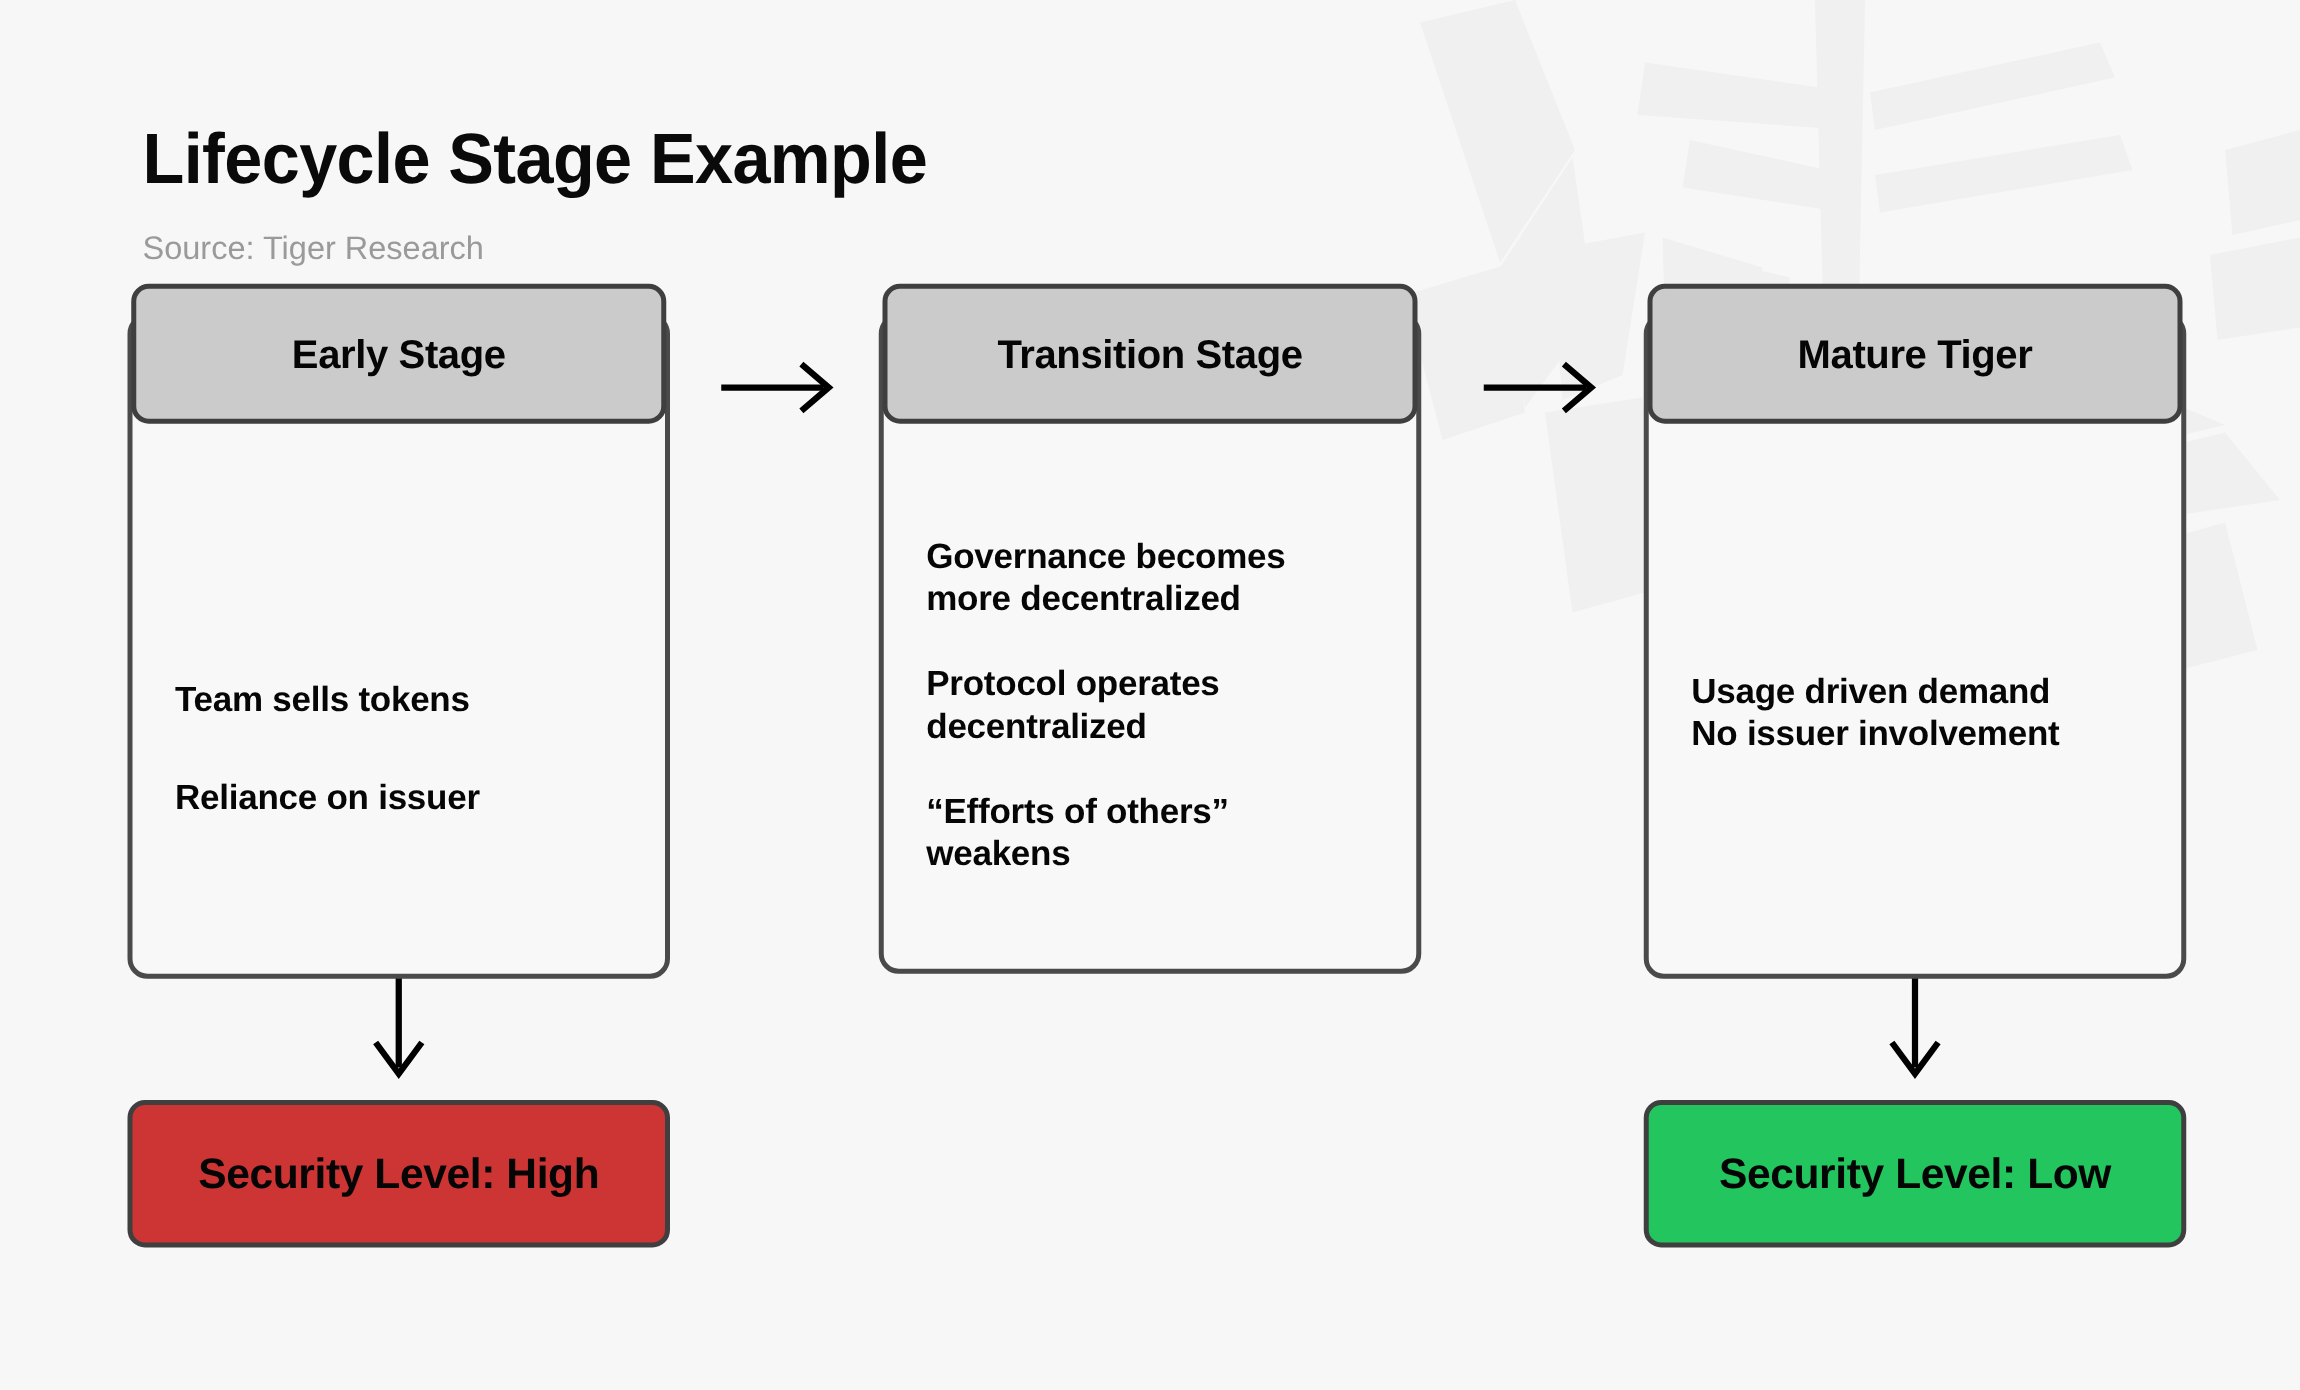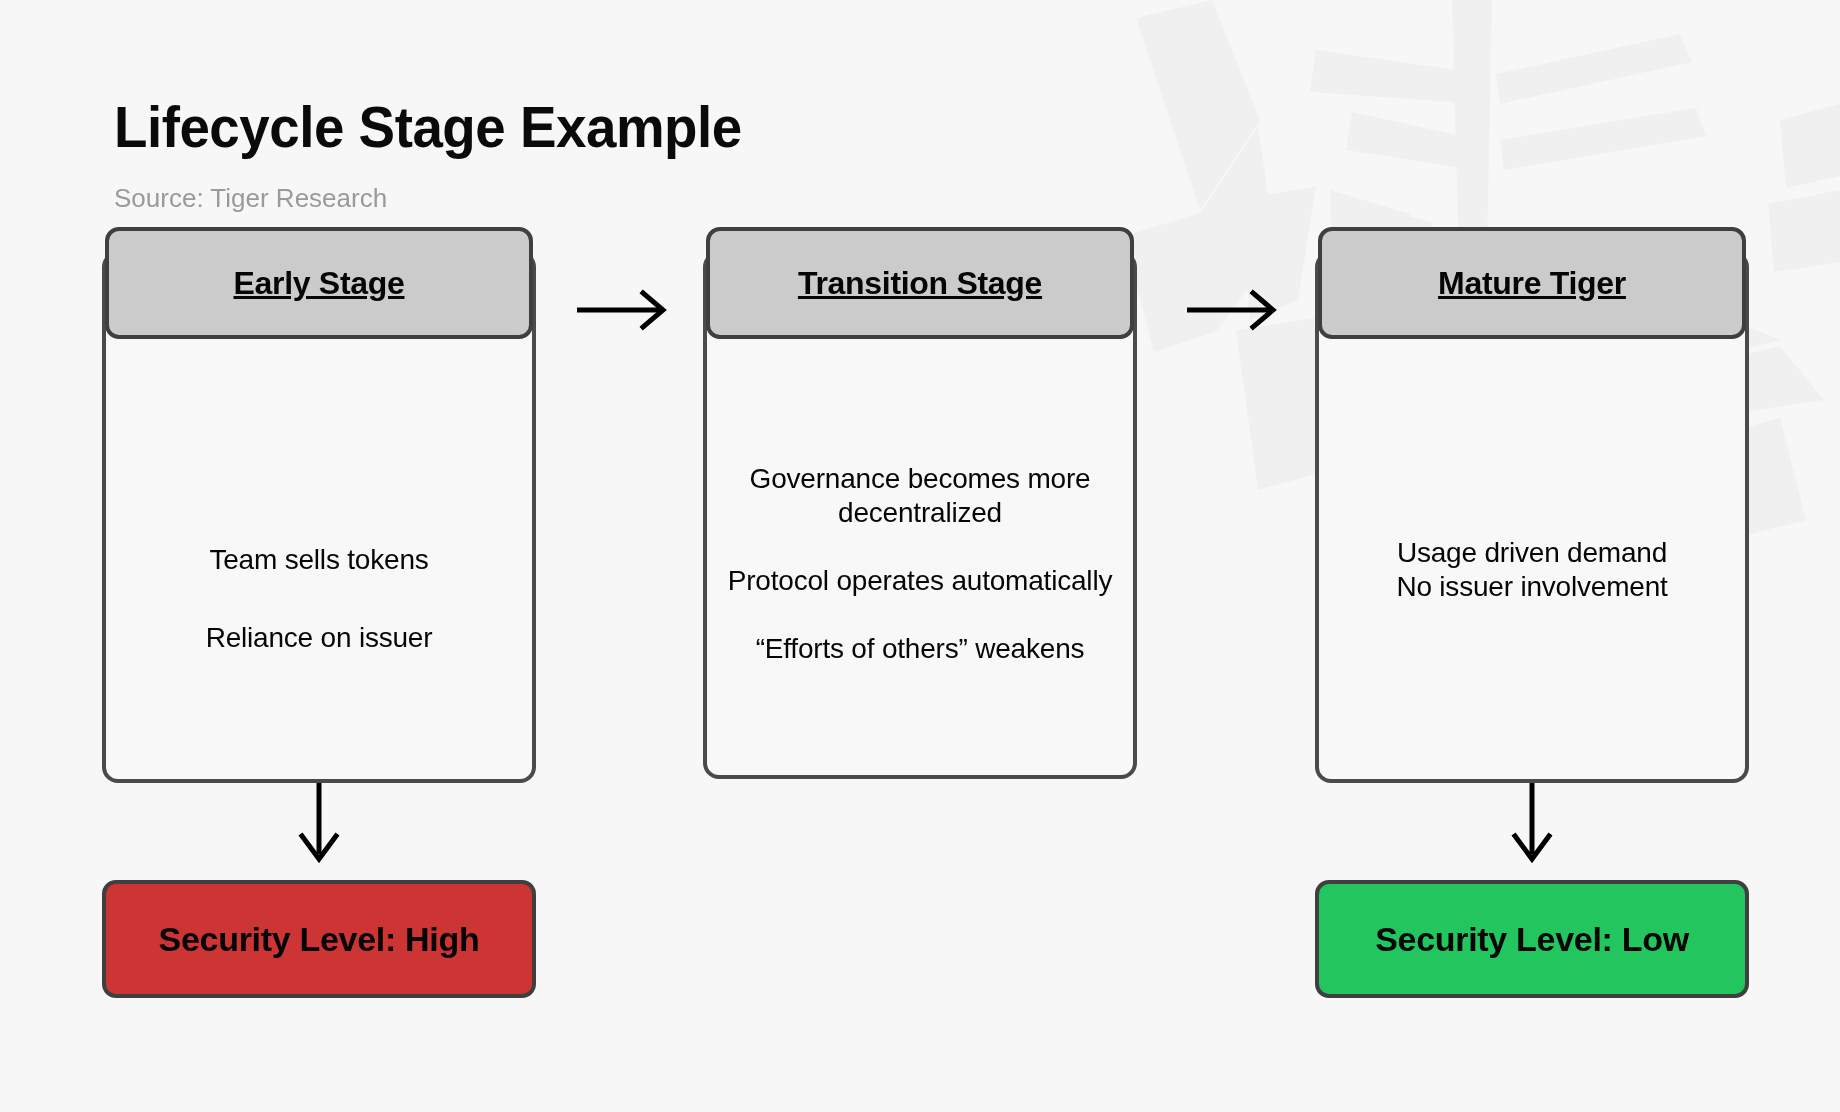--- a/index.html
+++ b/index.html
@@ -84,42 +84,40 @@
     display: flex;
     align-items: center;
     justify-content: center;
   }
   .card-header-label {
     font-size: 32px;
     font-weight: bold;
     color: #050505;
     letter-spacing: -0.3px;
     white-space: nowrap;
-    text-decoration: underline;
   }
   .card-lines {
     position: absolute;
     left: 0;
     top: 112px;
     width: 100%;
     z-index: 3;
     display: flex;
     flex-direction: column;
     align-items: center;
     justify-content: center;
     box-sizing: border-box;
   }
   .card-line {
     font-size: 28px;
-    font-weight: normal;
+    font-weight: bold;
     color: #060606;
-    text-align: center;
     line-height: 1.22;
     letter-spacing: -0.2px;
-    padding: 0 17px;
+    padding: 0 34px;
     box-sizing: border-box;
     width: 100%;
   }
 
   
   #card-early      { left: 102px; top: 227px; width: 434px; }
   #card-early .card-body   { height: 532px; }
   #card-early .card-lines  { height: 420px; gap: 44px; padding-top: 44px; }
 
   #card-transition { left: 703px; top: 227px; width: 434px; }
@@ -219,21 +217,21 @@
     </div>
     <div class="card-header">
       <span class="card-header-label">Early Stage</span>
     </div>
   </div>
 
   <div class="card" id="card-transition">
     <div class="card-body">
       <div class="card-lines">
         <div class="card-line">Governance becomes more decentralized</div>
-        <div class="card-line">Protocol operates automatically</div>
+        <div class="card-line">Protocol operates decentralized</div>
         <div class="card-line">“Efforts of others” weakens</div>
       </div>
     </div>
     <div class="card-header">
       <span class="card-header-label">Transition Stage</span>
     </div>
   </div>
 
   <div class="card" id="card-mature">
     <div class="card-body">

